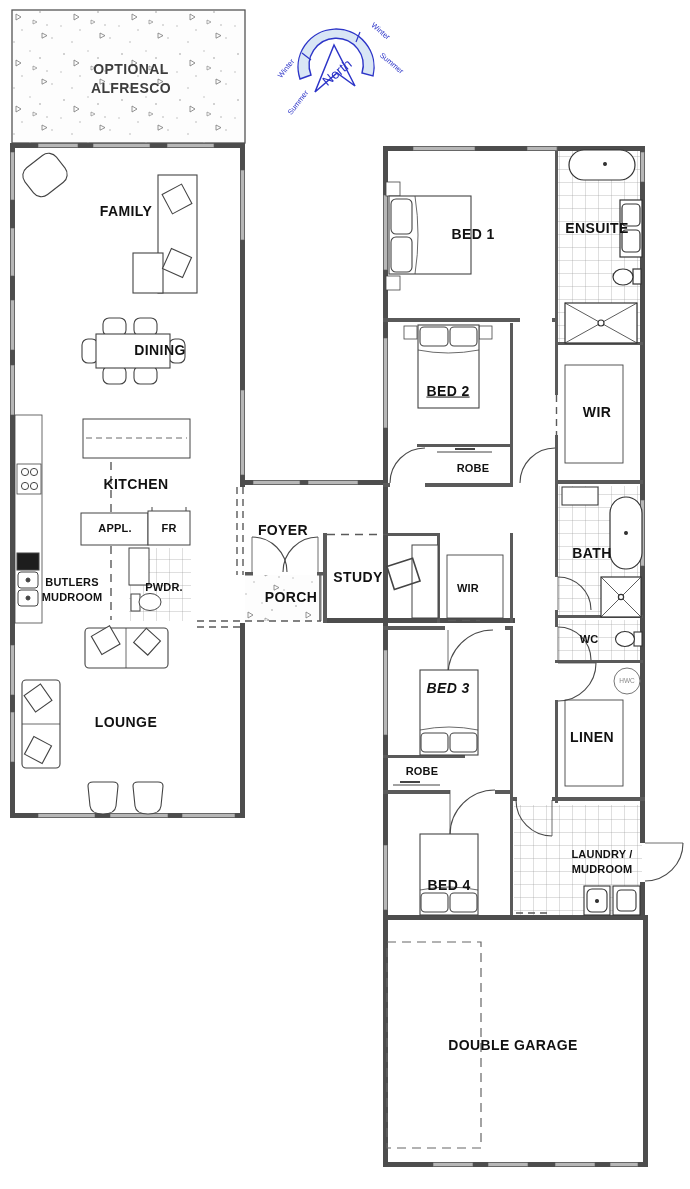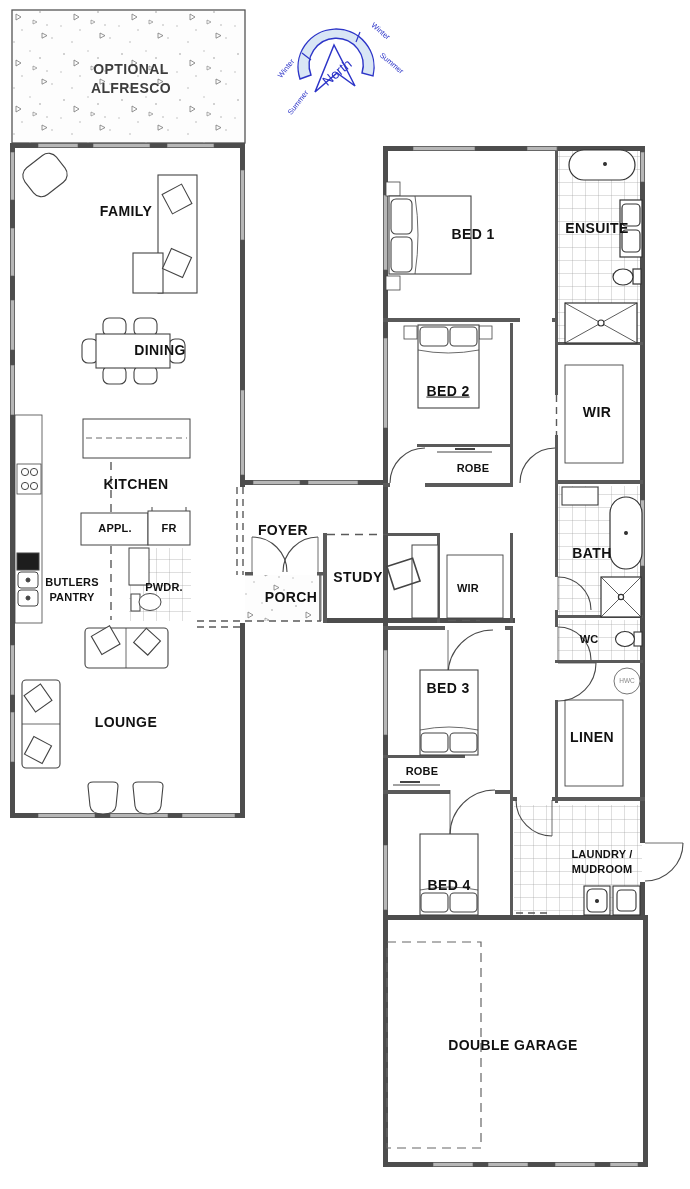--- a/index.html
+++ b/index.html
@@ -317,35 +317,35 @@
 </svg>
 
   <div class="lbl faint" style="left:131px;top:79px;">OPTIONAL
 ALFRESCO</div>
   <div class="lbl" style="left:126px;top:211px;">FAMILY</div>
   <div class="lbl" style="left:144px;top:350px;padding-left:32px;">DINING</div>
   <div class="lbl" style="left:136px;top:484px;">KITCHEN</div>
   <div class="lbl sm" style="left:115px;top:528px;">APPL.</div>
   <div class="lbl sm" style="left:169px;top:528px;">FR</div>
   <div class="lbl sm" style="left:72px;top:590px;">BUTLERS
-PANTRY</div>
+MUDROOM</div>
   <div class="lbl sm" style="left:164px;top:587px;">PWDR.</div>
   <div class="lbl" style="left:283px;top:530px;">FOYER</div>
   <div class="lbl" style="left:283px;top:597px;padding-left:16px;">PORCH</div>
   <div class="lbl" style="left:358px;top:577px;">STUDY</div>
   <div class="lbl sm" style="left:468px;top:588px;">WIR</div>
   <div class="lbl" style="left:126px;top:722px;">LOUNGE</div>
   <div class="lbl" style="left:453px;top:234px;padding-left:40px;">BED 1</div>
   <div class="lbl" style="left:597px;top:228px;">ENSUITE</div>
   <div class="lbl" style="left:448px;top:391px;text-decoration:underline;">BED 2</div>
   <div class="lbl sm" style="left:473px;top:468px;">ROBE</div>
   <div class="lbl" style="left:597px;top:412px;">WIR</div>
   <div class="lbl" style="left:592px;top:553px;">BATH</div>
   <div class="lbl sm" style="left:589px;top:639px;">WC</div>
   <div class="lbl xs" style="left:627px;top:681px;">HWC</div>
   <div class="lbl" style="left:592px;top:737px;">LINEN</div>
-  <div class="lbl" style="left:448px;top:688px;">BED 3</div>
+  <div class="lbl" style="left:448px;top:688px;font-style:italic;">BED 3</div>
   <div class="lbl sm" style="left:422px;top:771px;">ROBE</div>
   <div class="lbl" style="left:449px;top:846px;margin-top:39px;">BED 4</div>
   <div class="lbl sm" style="left:602px;top:862px;">LAUNDRY /
 MUDROOM</div>
   <div class="lbl" style="left:513px;top:1045px;">DOUBLE GARAGE</div>
 </div>
 
 </body></html>

